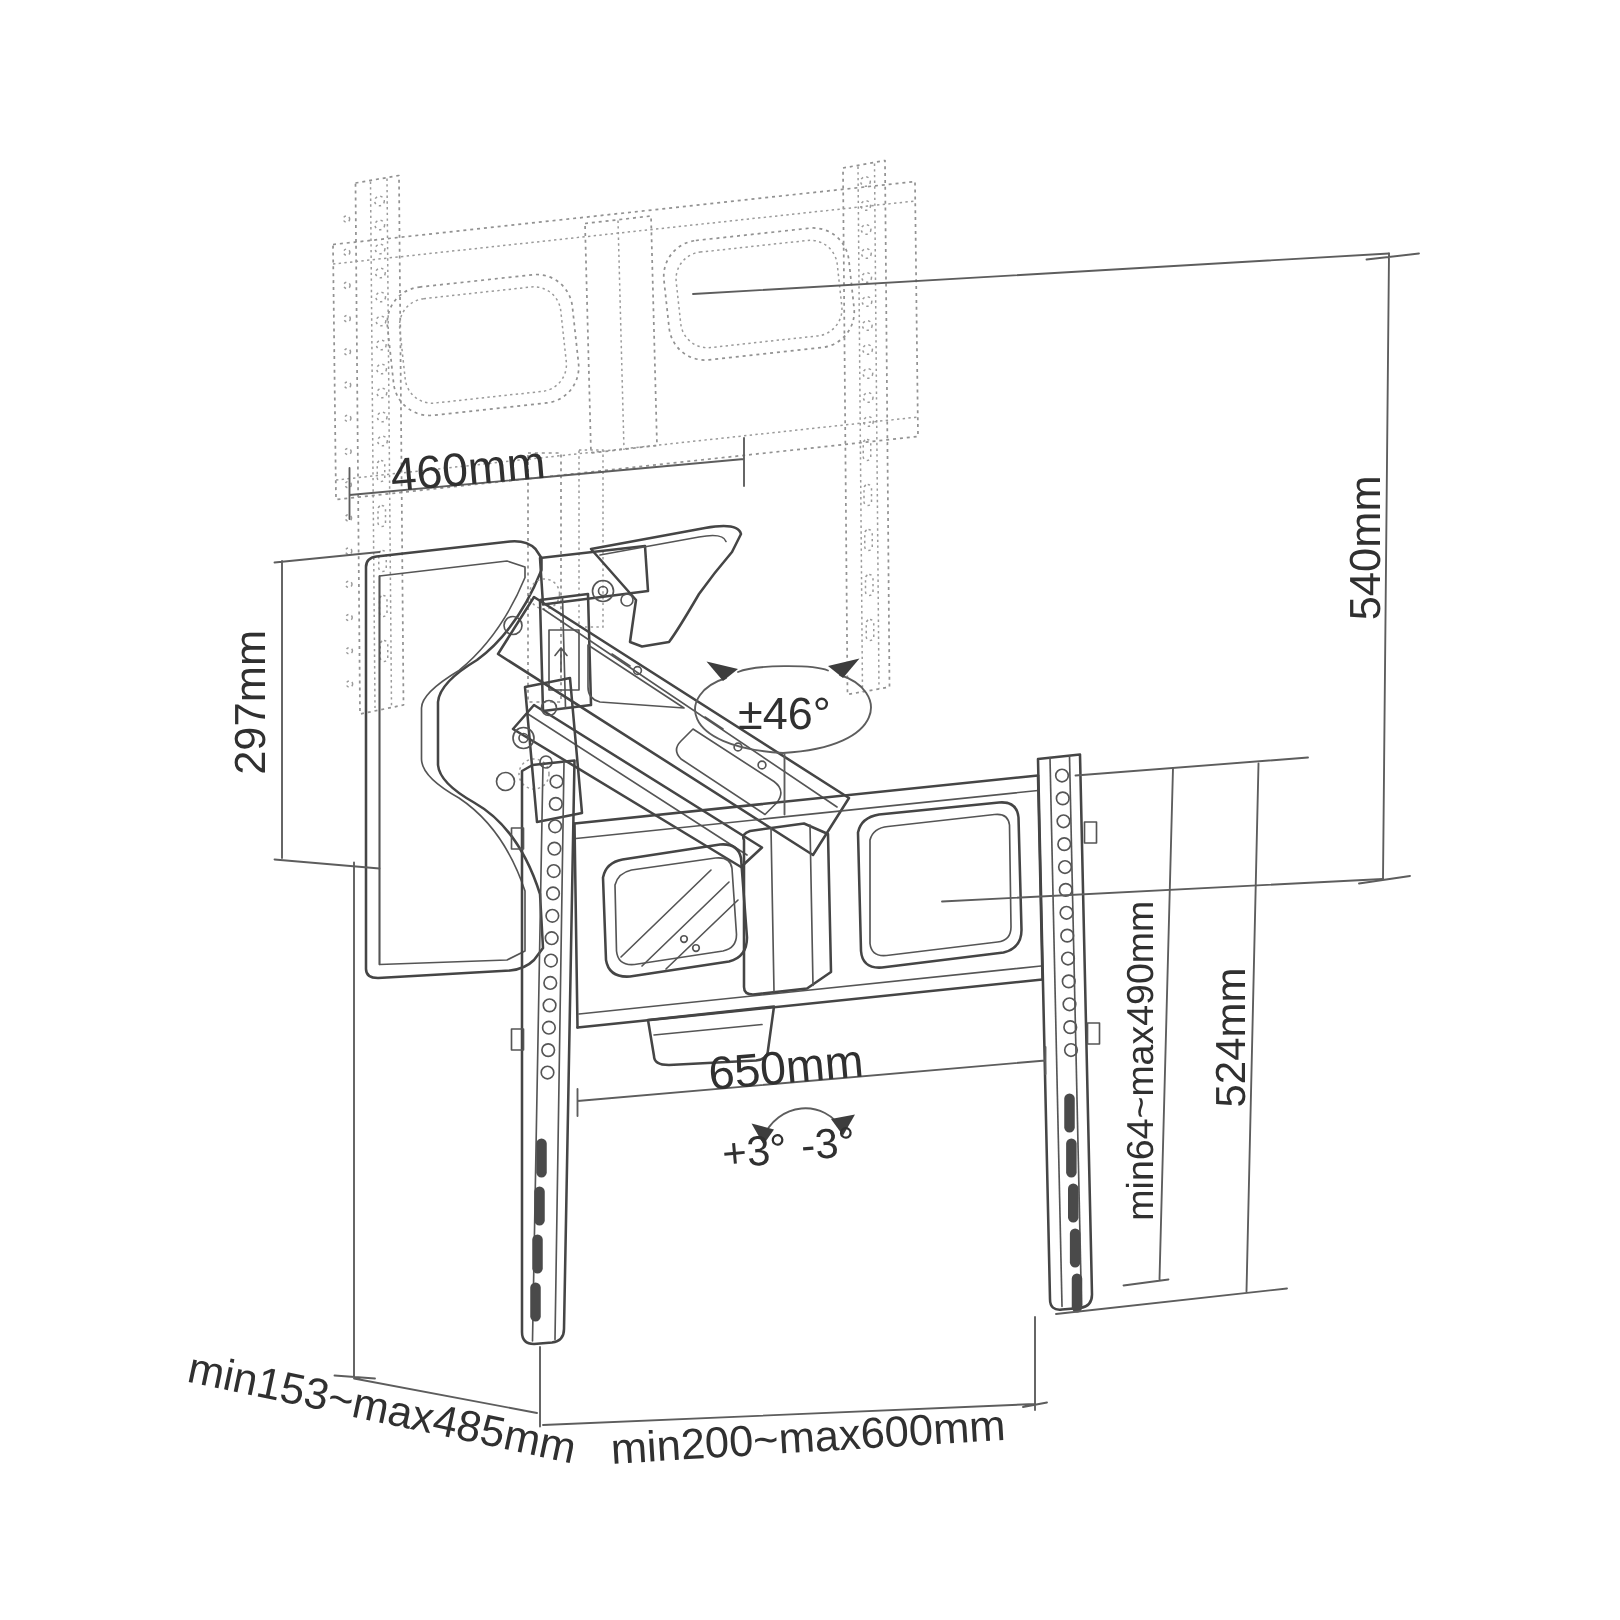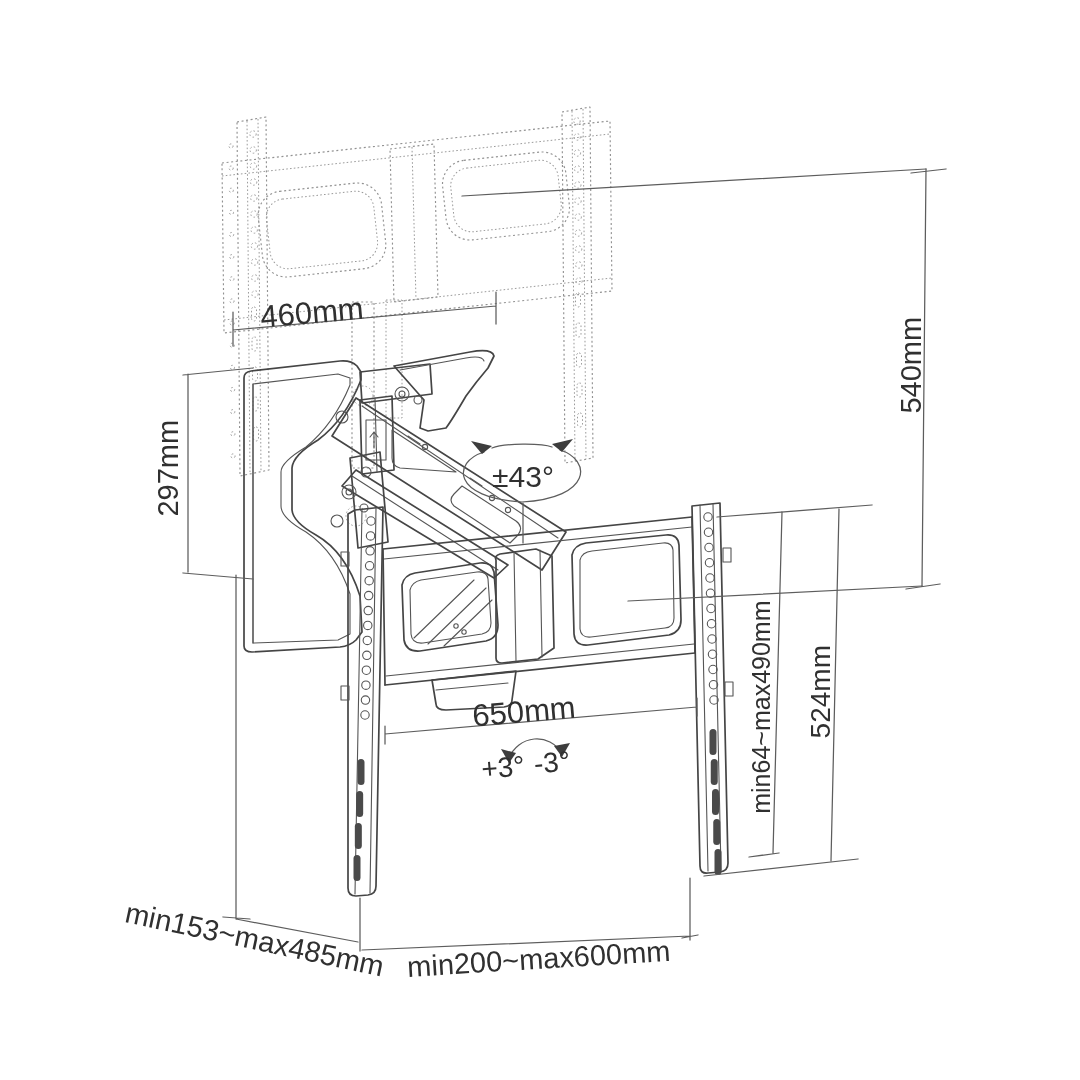--- a/index.html
+++ b/index.html
@@ -295,21 +295,21 @@
     <g>
       <path class="dim" d="M508,760 C518,734 550,732 562,754"></path>
       <path class="arrow" d="M509,763 L501,749 L516,753 Z"></path>
       <path class="arrow" d="M562,757 L570,743 L554,746 Z"></path>
     </g>
   </svg>
 
   <div class="dim-label fs31 rot-5" style="left:242px;top:297px;width:140px;">460mm</div>
   <div class="dim-label fs29 rot-90" style="left:841px;top:350px;width:140px;">540mm</div>
   <div class="dim-label fs29 rot-90" style="left:98px;top:453px;width:140px;">297mm</div>
-  <div class="dim-label fs30" style="left:468px;top:461px;width:110px;">±43°</div>
+  <div class="dim-label fs30" style="left:468px;top:461px;width:110px;">±46°</div>
   <div class="dim-label fs31 rot-5" style="left:454px;top:696px;width:140px;">650mm</div>
   <div class="dim-label fs28 rot-5" style="left:468px;top:753px;width:70px;">+3°</div>
   <div class="dim-label fs28 rot-5" style="left:517px;top:748px;width:70px;">-3°</div>
   <div class="dim-label fs25 rot-90" style="left:641px;top:694px;width:240px;">min64~max490mm</div>
   <div class="dim-label fs28 rot-90" style="left:751px;top:677px;width:140px;">524mm</div>
   <div class="dim-label fs29 rot12" style="left:123px;top:923px;width:250px;">min153~max485mm</div>
   <div class="dim-label fs29 rot-4" style="left:407px;top:944px;width:260px;">min200~max600mm</div>
 
 </div>
 

